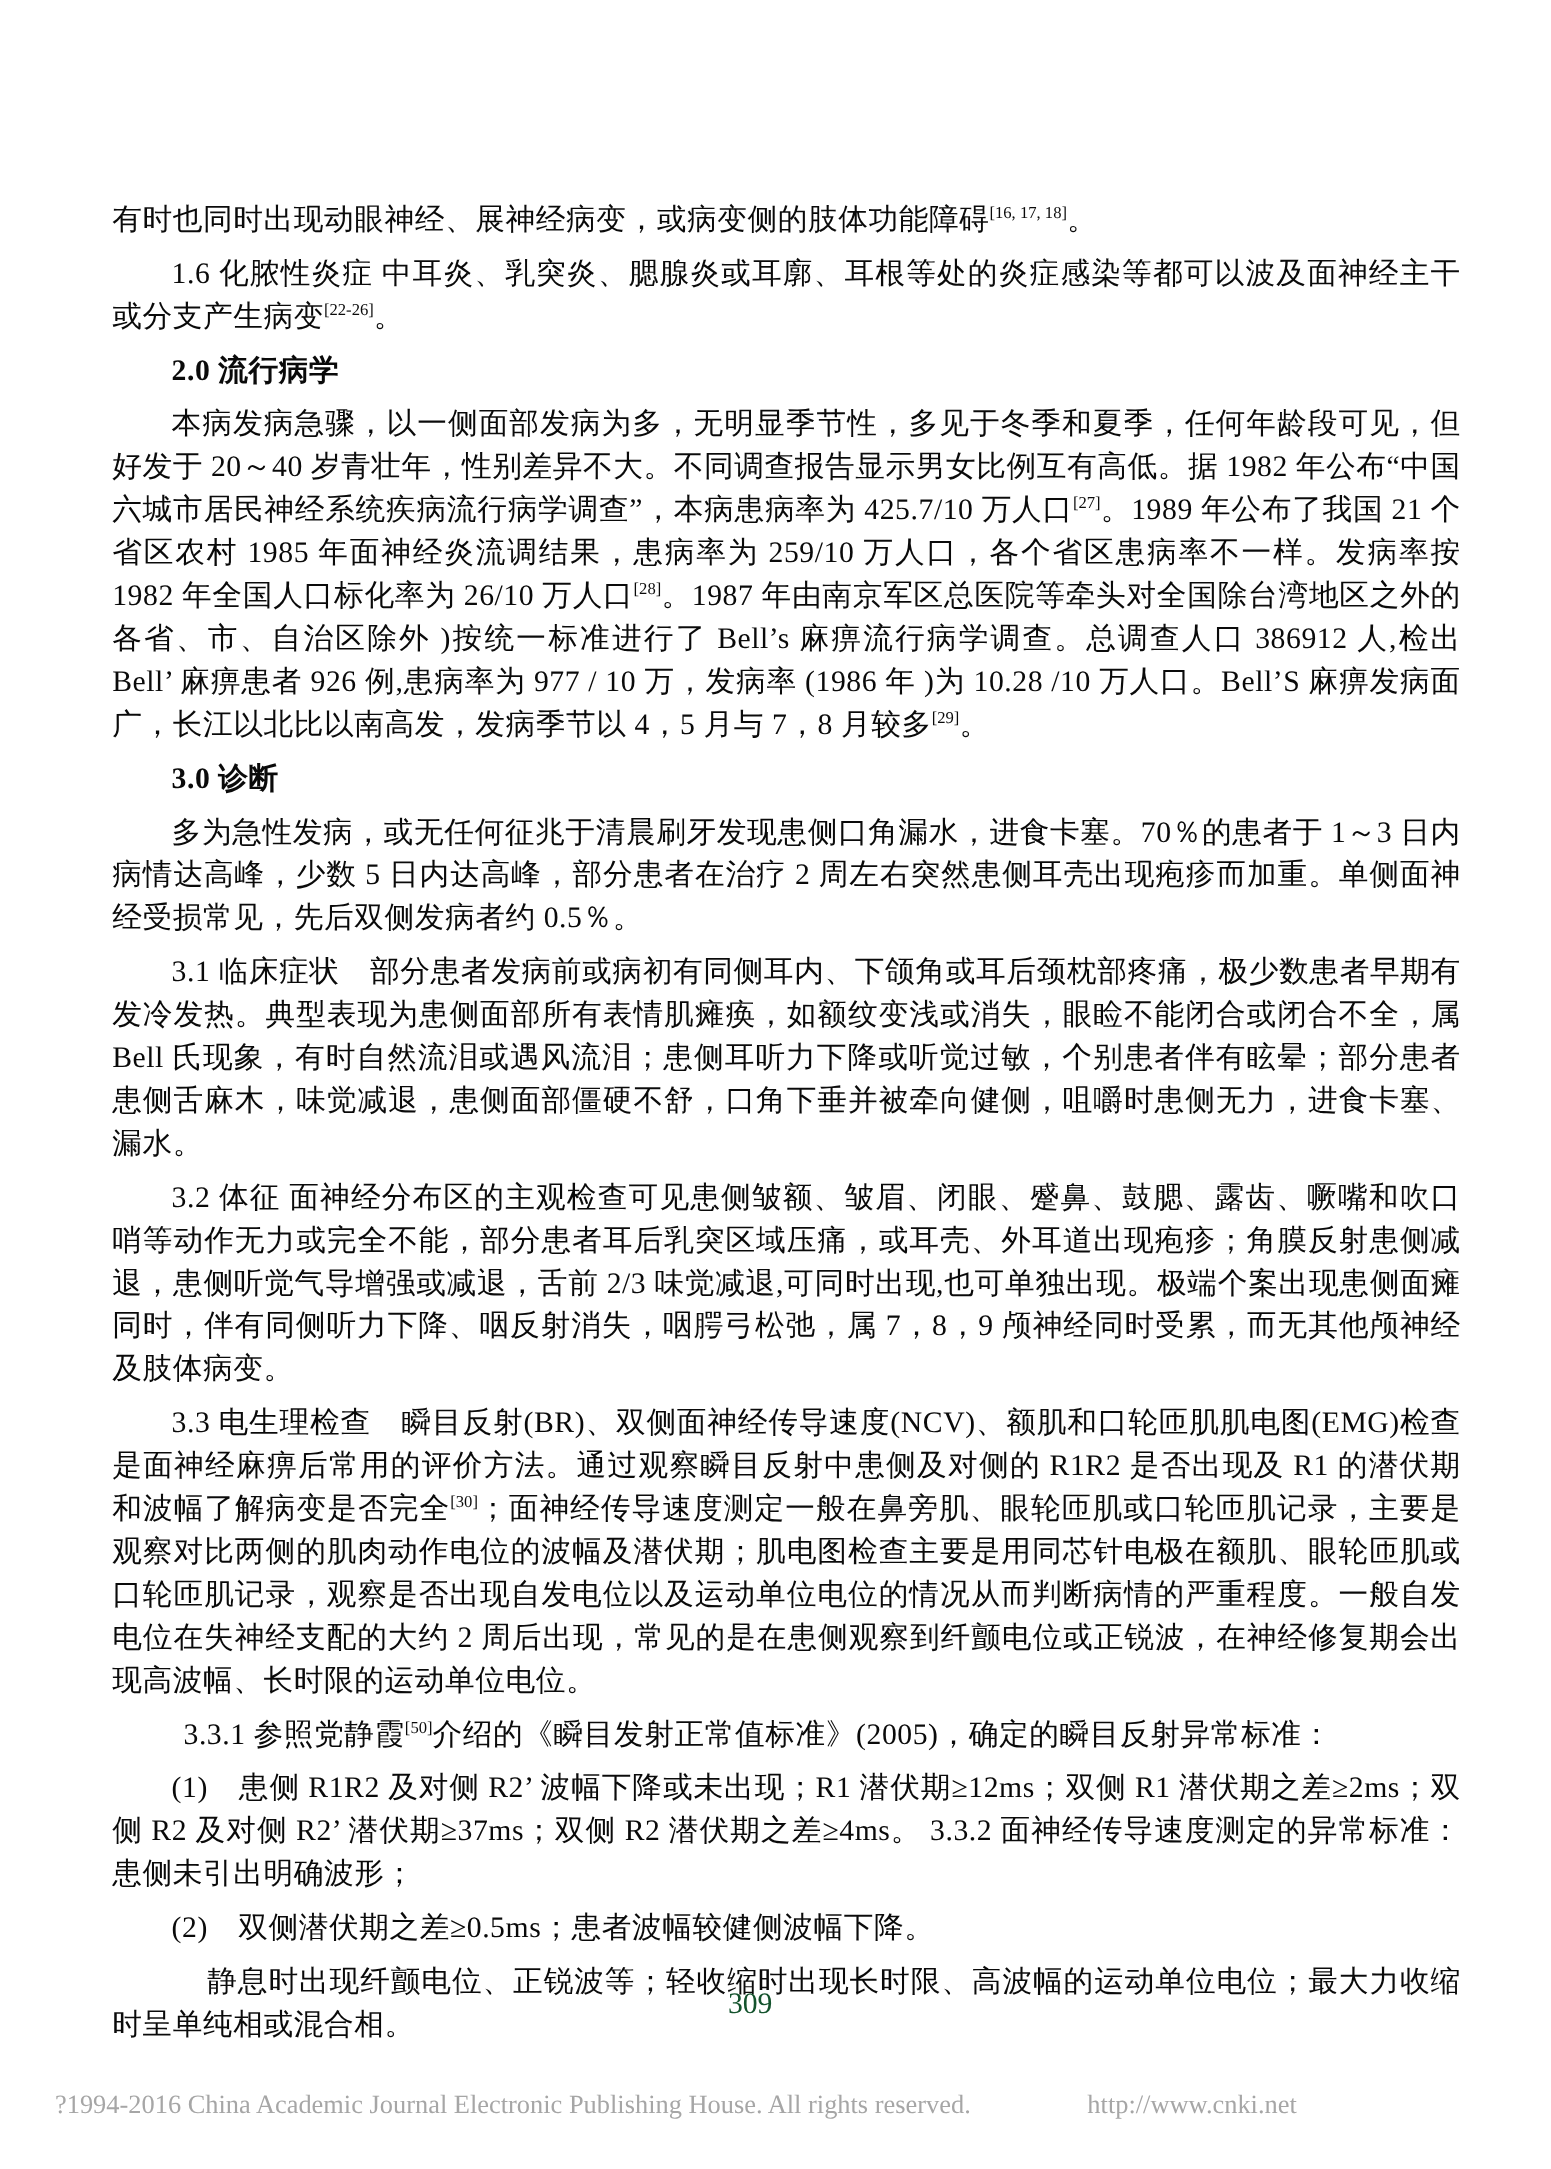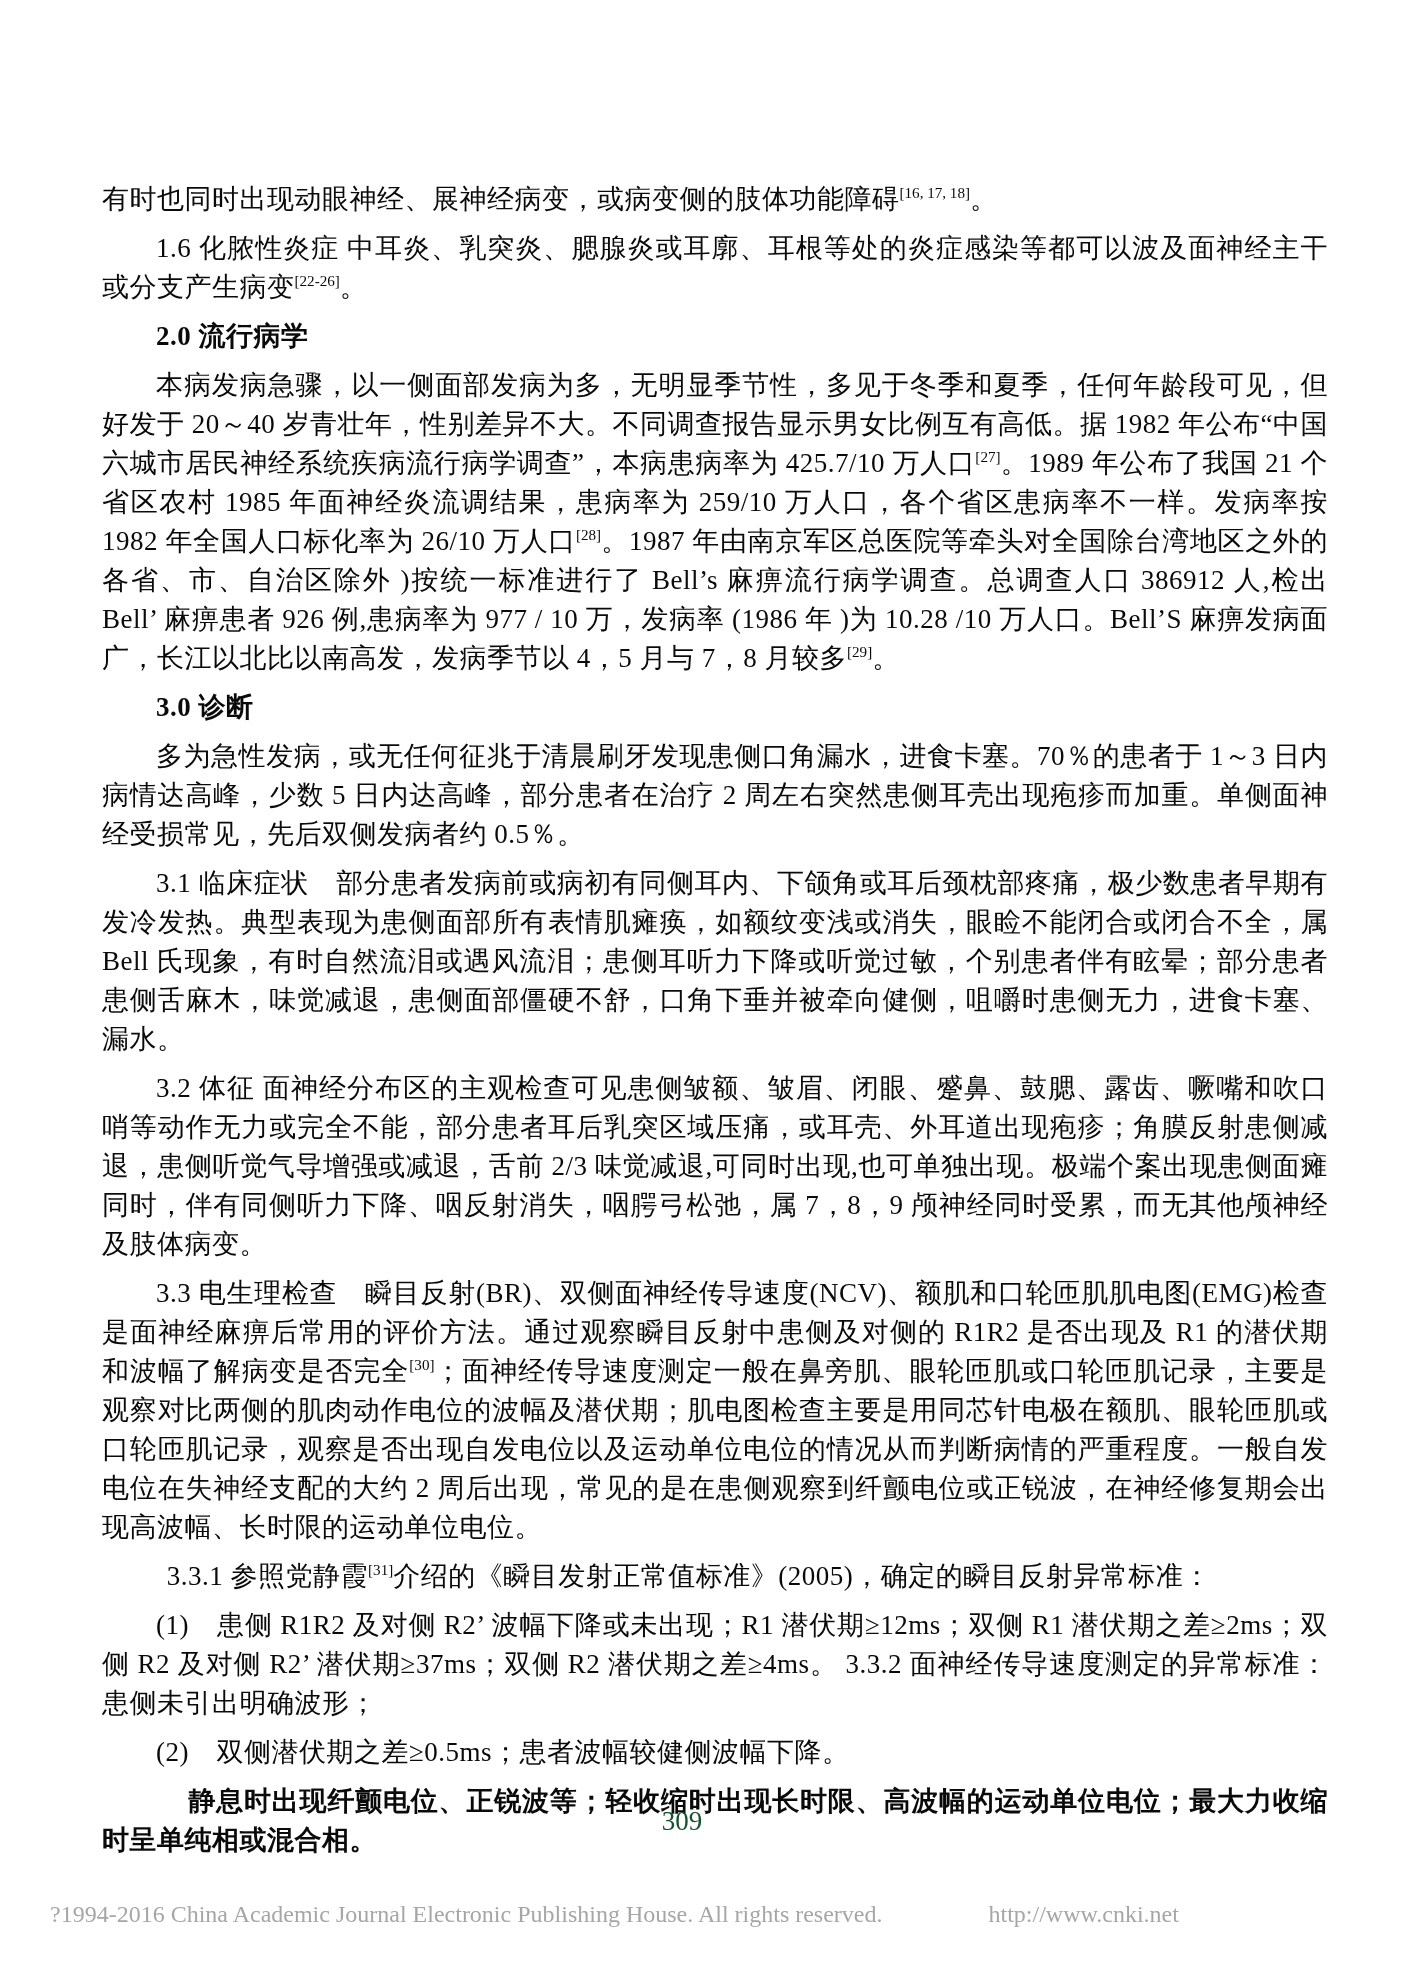--- a/index.html
+++ b/index.html
@@ -56,24 +56,24 @@
   <main class="content" id="paragraphs">
       <p class="para" style="text-indent: 0em;">有时也同时出现动眼神经、展神经病变，或病变侧的肢体功能障碍<sup class="ref">[16, 17, 18]</sup>。</p>
       <p class="para" style="text-indent: 2em;">1.6 化脓性炎症 中耳炎、乳突炎、腮腺炎或耳廓、耳根等处的炎症感染等都可以波及面神经主干或分支产生病变<sup class="ref">[22-26]</sup>。</p>
       <p class="para heading" style="text-indent: 2em;">2.0 流行病学</p>
       <p class="para" style="text-indent: 2em;">本病发病急骤，以一侧面部发病为多，无明显季节性，多见于冬季和夏季，任何年龄段可见，但好发于 20～40 岁青壮年，性别差异不大。不同调查报告显示男女比例互有高低。据 1982 年公布“中国六城市居民神经系统疾病流行病学调查”，本病患病率为 425.7/10 万人口<sup class="ref">[27]</sup>。1989 年公布了我国 21 个省区农村 1985 年面神经炎流调结果，患病率为 259/10 万人口，各个省区患病率不一样。发病率按 1982 年全国人口标化率为 26/10 万人口<sup class="ref">[28]</sup>。1987 年由南京军区总医院等牵头对全国除台湾地区之外的各省、市、自治区除外 )按统一标准进行了 Bell’s 麻痹流行病学调查。总调查人口 386912 人,检出 Bell’ 麻痹患者 926 例,患病率为 977 / 10 万，发病率 (1986 年 )为 10.28 /10 万人口。Bell’S 麻痹发病面广，长江以北比以南高发，发病季节以 4，5 月与 7，8 月较多<sup class="ref">[29]</sup>。</p>
       <p class="para heading" style="text-indent: 2em;">3.0 诊断</p>
       <p class="para" style="text-indent: 2em;">多为急性发病，或无任何征兆于清晨刷牙发现患侧口角漏水，进食卡塞。70％的患者于 1～3 日内病情达高峰，少数 5 日内达高峰，部分患者在治疗 2 周左右突然患侧耳壳出现疱疹而加重。单侧面神经受损常见，先后双侧发病者约 0.5％。</p>
       <p class="para" style="text-indent: 2em;">3.1 临床症状　部分患者发病前或病初有同侧耳内、下颌角或耳后颈枕部疼痛，极少数患者早期有发冷发热。典型表现为患侧面部所有表情肌瘫痪，如额纹变浅或消失，眼睑不能闭合或闭合不全，属 Bell 氏现象，有时自然流泪或遇风流泪；患侧耳听力下降或听觉过敏，个别患者伴有眩晕；部分患者患侧舌麻木，味觉减退，患侧面部僵硬不舒，口角下垂并被牵向健侧，咀嚼时患侧无力，进食卡塞、漏水。</p>
       <p class="para" style="text-indent: 2em;">3.2 体征 面神经分布区的主观检查可见患侧皱额、皱眉、闭眼、蹙鼻、鼓腮、露齿、噘嘴和吹口哨等动作无力或完全不能，部分患者耳后乳突区域压痛，或耳壳、外耳道出现疱疹；角膜反射患侧减退，患侧听觉气导增强或减退，舌前 2/3 味觉减退,可同时出现,也可单独出现。极端个案出现患侧面瘫同时，伴有同侧听力下降、咽反射消失，咽腭弓松弛，属 7，8，9 颅神经同时受累，而无其他颅神经及肢体病变。</p>
       <p class="para" style="text-indent: 2em;">3.3 电生理检查　瞬目反射(BR)、双侧面神经传导速度(NCV)、额肌和口轮匝肌肌电图(EMG)检查是面神经麻痹后常用的评价方法。通过观察瞬目反射中患侧及对侧的 R1R2 是否出现及 R1 的潜伏期和波幅了解病变是否完全<sup class="ref">[30]</sup>；面神经传导速度测定一般在鼻旁肌、眼轮匝肌或口轮匝肌记录，主要是观察对比两侧的肌肉动作电位的波幅及潜伏期；肌电图检查主要是用同芯针电极在额肌、眼轮匝肌或口轮匝肌记录，观察是否出现自发电位以及运动单位电位的情况从而判断病情的严重程度。一般自发电位在失神经支配的大约 2 周后出现，常见的是在患侧观察到纤颤电位或正锐波，在神经修复期会出现高波幅、长时限的运动单位电位。</p>
-      <p class="para" style="text-indent: 2.4em;">3.3.1 参照党静霞<sup class="ref">[31]</sup>介绍的《瞬目发射正常值标准》(2005)，确定的瞬目反射异常标准：</p>
+      <p class="para" style="text-indent: 2.4em;">3.3.1 参照党静霞<sup class="ref">[50]</sup>介绍的《瞬目发射正常值标准》(2005)，确定的瞬目反射异常标准：</p>
       <p class="para" style="text-indent: 2em;">(1)　患侧 R1R2 及对侧 R2’ 波幅下降或未出现；R1 潜伏期≥12ms；双侧 R1 潜伏期之差≥2ms；双侧 R2 及对侧 R2’ 潜伏期≥37ms；双侧 R2 潜伏期之差≥4ms。 3.3.2 面神经传导速度测定的异常标准：患侧未引出明确波形；</p>
       <p class="para" style="text-indent: 2em;">(2)　双侧潜伏期之差≥0.5ms；患者波幅较健侧波幅下降。</p>
-      <p class="para" style="text-indent: 3.2em; font-weight: bold;">静息时出现纤颤电位、正锐波等；轻收缩时出现长时限、高波幅的运动单位电位；最大力收缩时呈单纯相或混合相。</p>
+      <p class="para" style="text-indent: 3.2em;">静息时出现纤颤电位、正锐波等；轻收缩时出现长时限、高波幅的运动单位电位；最大力收缩时呈单纯相或混合相。</p>
     </main>
 
   <div class="page-number">309</div>
 
   <div class="footer">
     <span>?1994-2016 China Academic Journal Electronic Publishing House. All rights reserved.</span><span class="footer-url">http://www.cnki.net</span>
   </div>
 </div>
 
 </body></html>

